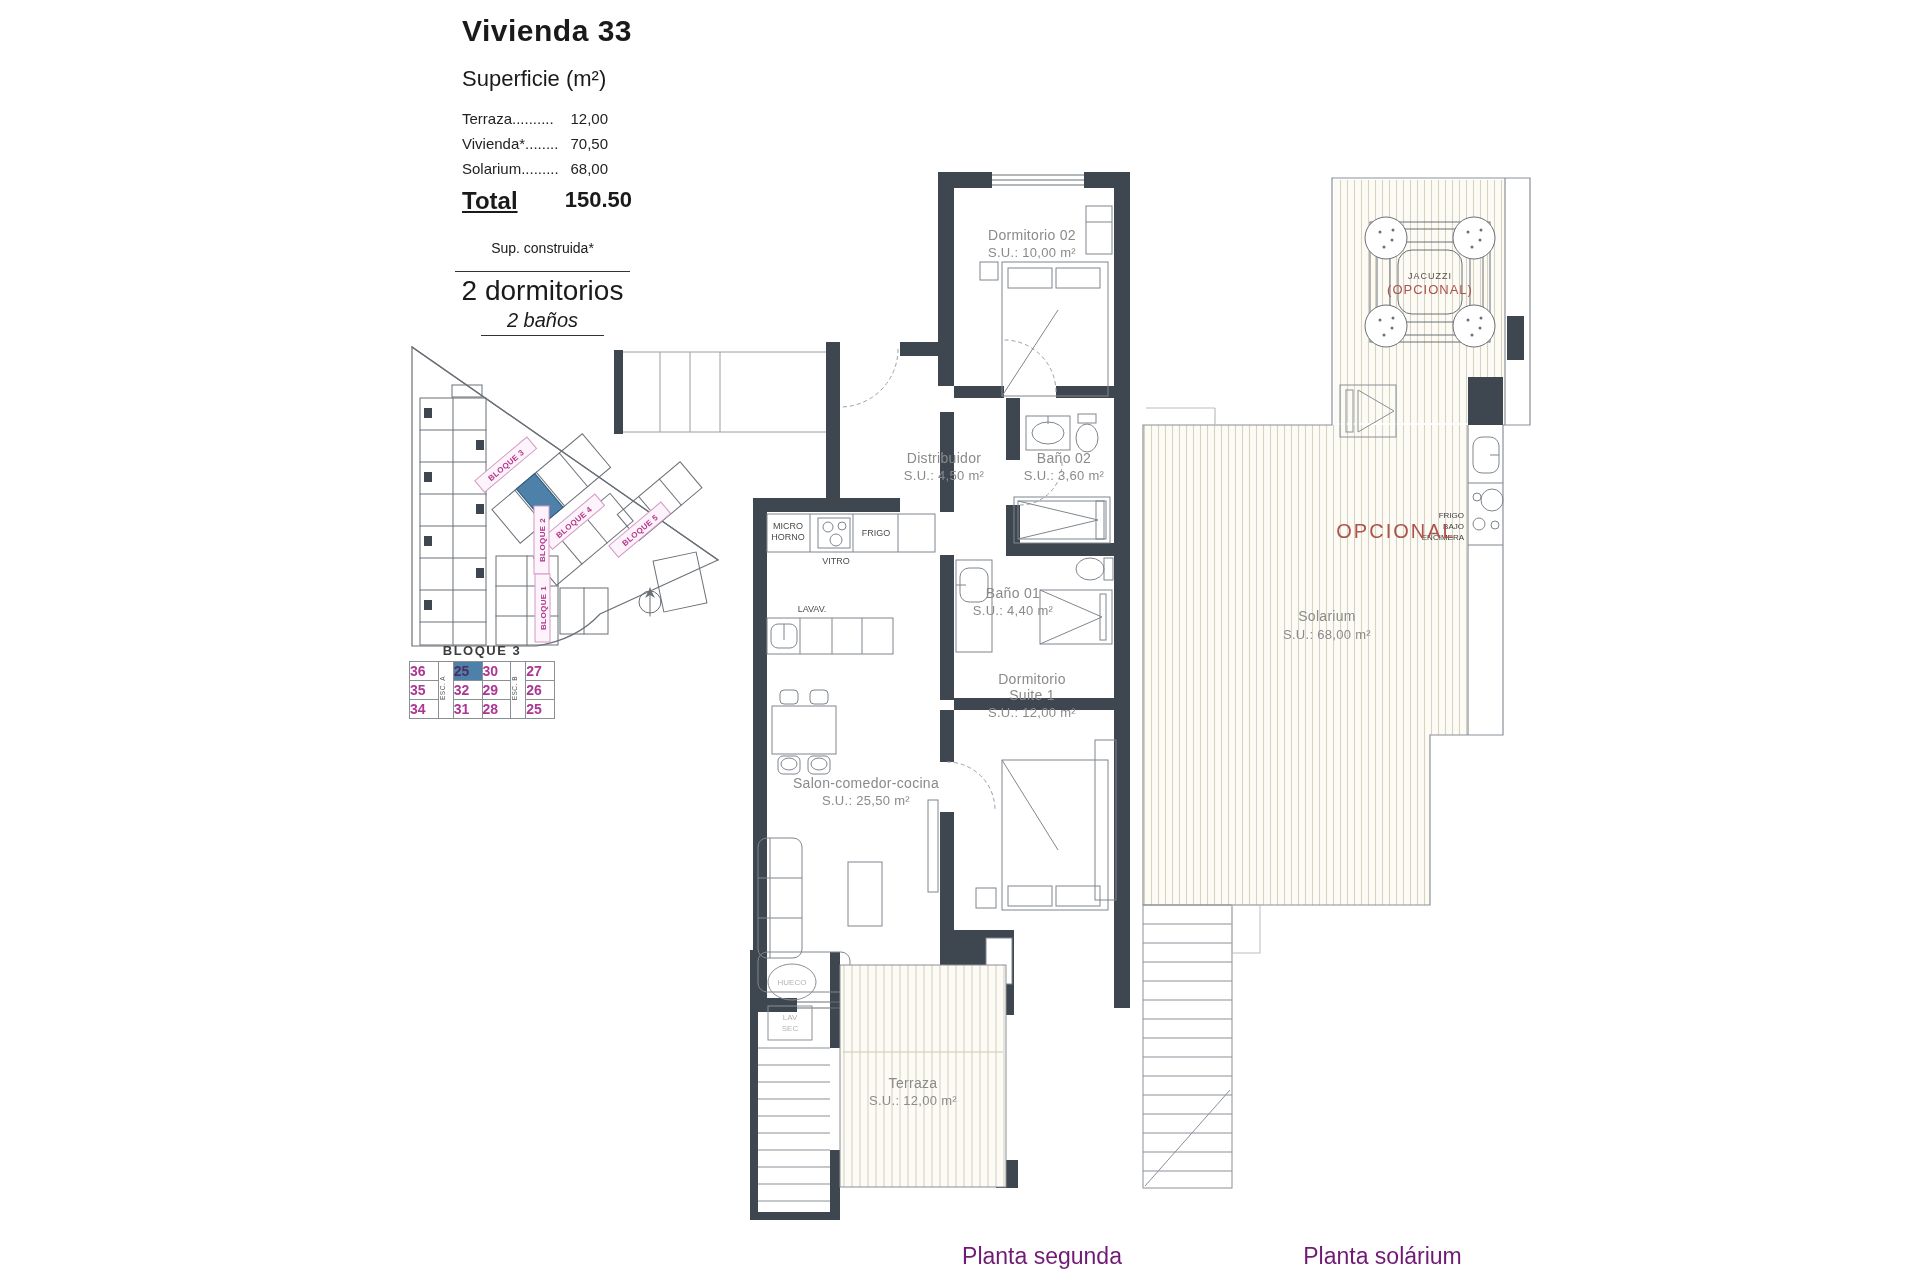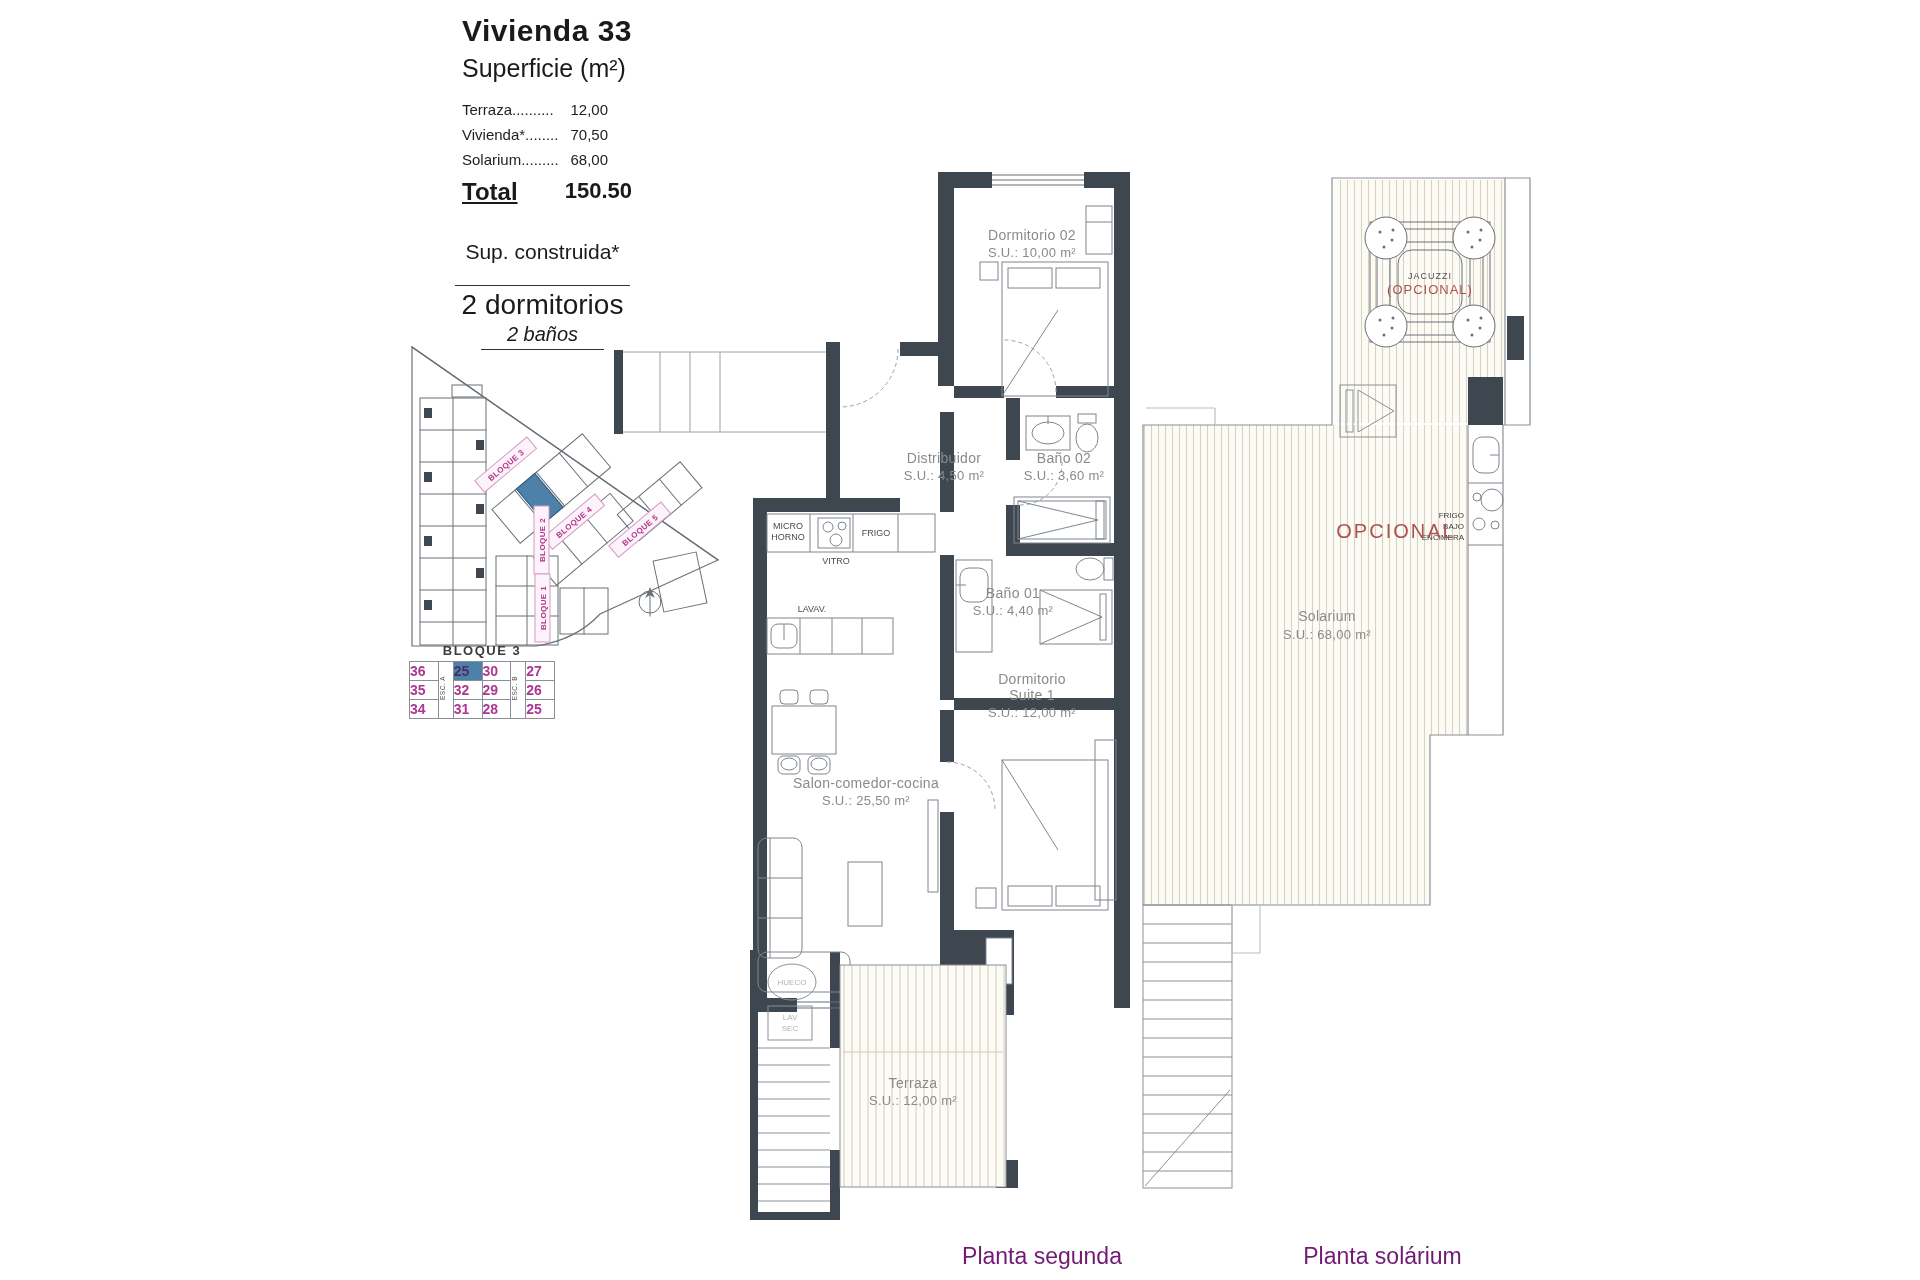--- a/index.html
+++ b/index.html
@@ -1,28 +1,28 @@
 <!DOCTYPE html>
 <html><head>
 <meta charset="utf-8">
 <style>
   html,body{margin:0;padding:0;background:#ffffff;}
   .page{position:relative;width:1920px;height:1280px;background:#ffffff;overflow:hidden;
         font-family:"Liberation Sans",sans-serif;}
   
   .info{position:absolute;left:462px;top:14px;width:172px;color:#1a1a1a;}
   .info .title{font-size:30px;font-weight:bold;letter-spacing:.5px;}
-  .info .subtitle{font-size:25px;margin-top:6px;}
+  .info .subtitle{font-size:22px;margin-top:18px;}
   .arealist{margin-top:14px;}
   .arow{display:flex;justify-content:space-between;width:146px;font-size:15px;line-height:25px;color:#222;}
   .trow{display:flex;justify-content:space-between;width:170px;margin-top:6px;}
   .trow .t{font-size:24px;font-weight:bold;text-decoration:underline;}
   .trow .tv{font-size:22px;font-weight:bold;}
   .built{position:absolute;left:455px;top:240px;width:175px;text-align:center;color:#1a1a1a;}
-  .built .b1{font-size:21px;border-bottom:1.5px solid #333;padding-bottom:21px;text-align:center;}
+  .built .b1{font-size:14px;border-bottom:1.5px solid #333;padding-bottom:15px;text-align:center;}
   .built .b2{font-size:28px;margin-top:3px;}
   .built .b3{font-size:20px;display:inline-block;border-bottom:1.5px solid #333;
              padding:0 26px 3px 26px;margin-top:2px;font-style:italic;}
   
   .btable{position:absolute;left:409px;top:643px;width:146px;}
   .btitle{text-align:center;font-size:13px;font-weight:bold;letter-spacing:1.5px;color:#3c3c3c;margin-bottom:3px;}
   .btable table{border-collapse:collapse;width:146px;}
   .btable td{border:1px solid #8a8f96;text-align:left;padding:0;height:18px;}
   .btable td.num{width:33px;font-size:14px;font-weight:bold;color:#ac3793;}
   .btable td.esc{width:11px;}

